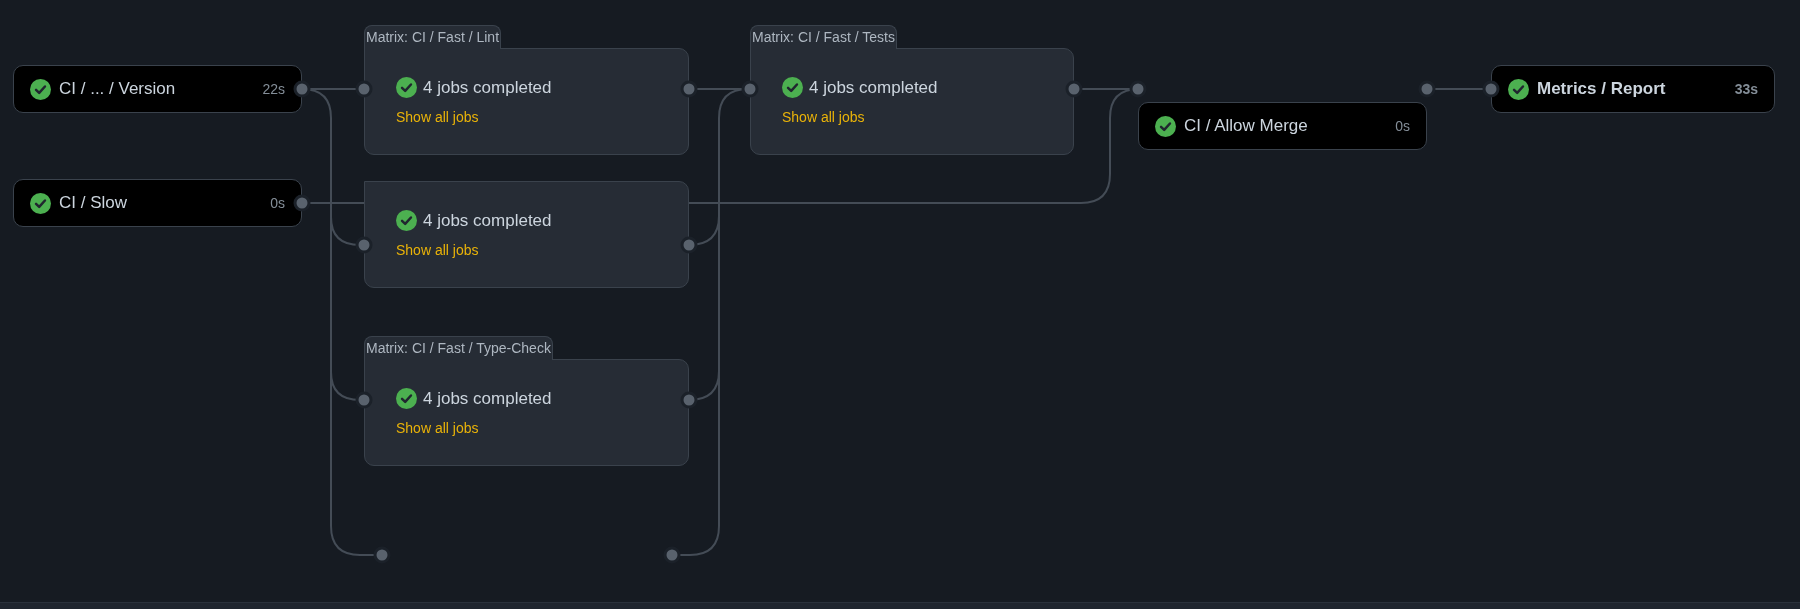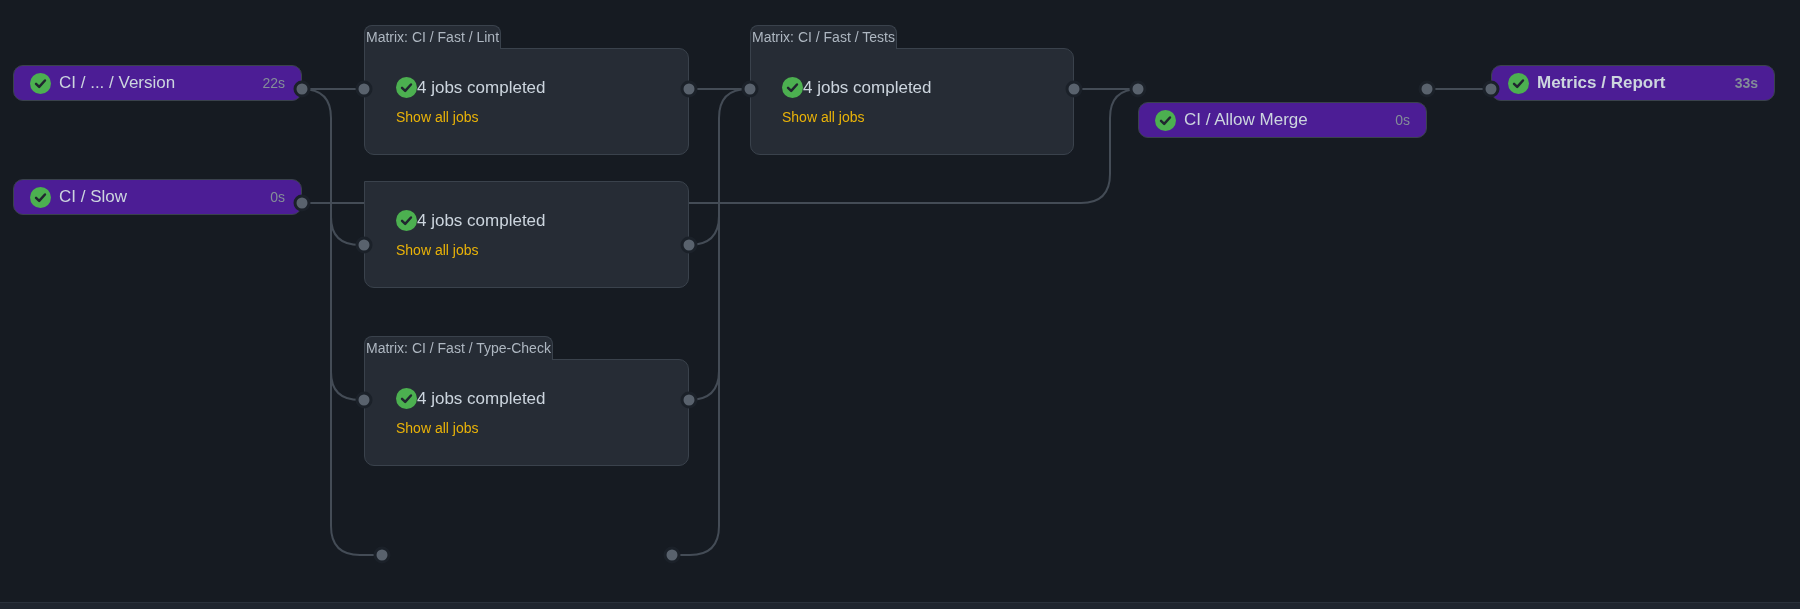--- a/index.html
+++ b/index.html
@@ -4,37 +4,37 @@
 <style>
   html,body{margin:0;padding:0;background:#161b22;}
   body{width:1800px;height:609px;position:relative;overflow:hidden;
        font-family:"Liberation Sans", sans-serif;}
   .stage{position:absolute;left:0;top:0;width:1800px;height:609px;}
   svg.layer{position:absolute;left:0;top:0;pointer-events:none;}
   svg.edges{z-index:1;}
   svg.dots{z-index:3;}
 
   
-  .node{position:absolute;z-index:2;height:36px;box-sizing:border-box;
-        background:#4c1d95;border:1px solid #3a424c;border-radius:10px;
+  .node{position:absolute;z-index:2;height:48px;box-sizing:border-box;
+        background:#000000;border:1px solid #3a424c;border-radius:10px;
         display:flex;align-items:center;padding:1px 16px;gap:8px;cursor:pointer;}
   .node .label{color:#ccd5de;font-size:17px;white-space:nowrap;}
   .node .duration{margin-left:auto;color:#848e98;font-size:14px;padding-left:10px;}
 
   .check{width:21px;height:21px;flex:0 0 auto;display:block;}
 
   
   .group{position:absolute;z-index:2;}
   .group .tab{display:inline-block;position:relative;z-index:1;box-sizing:border-box;
         height:24px;line-height:22px;margin-bottom:-1px;padding:0 1px;
         background:#262c35;border:1px solid #3a424c;border-bottom:none;
         border-radius:8px 8px 0 0;color:#aeb7c1;font-size:14px;white-space:nowrap;}
   .group .body{box-sizing:border-box;background:#262c35;border:1px solid #3a424c;
         border-radius:0 10px 10px 10px;padding:28px 0 0 31px;}
-  .group .jobs-row{display:flex;align-items:center;}
+  .group .jobs-row{display:flex;align-items:center;gap:6px;}
   .group .jobs-row .summary{color:#ccd5de;font-size:17px;}
   .group .show-all{margin-top:11px;color:#eab308;font-size:14px;cursor:pointer;width:max-content;}
 
   #group-lint  {left:364px;top:25px;}  #group-lint  .body{width:325px;height:107px;}
   #group-tests {left:750px;top:25px;}  #group-tests .body{width:324px;height:107px;}
   #group-security{left:364px;top:181px;} #group-security .body{width:325px;height:107px;}
   #group-typecheck{left:364px;top:336px;} #group-typecheck .body{width:325px;height:107px;}
 
   #node-version{left:13px;top:65px;width:289px;}
   #node-slow{left:13px;top:179px;width:289px;}

